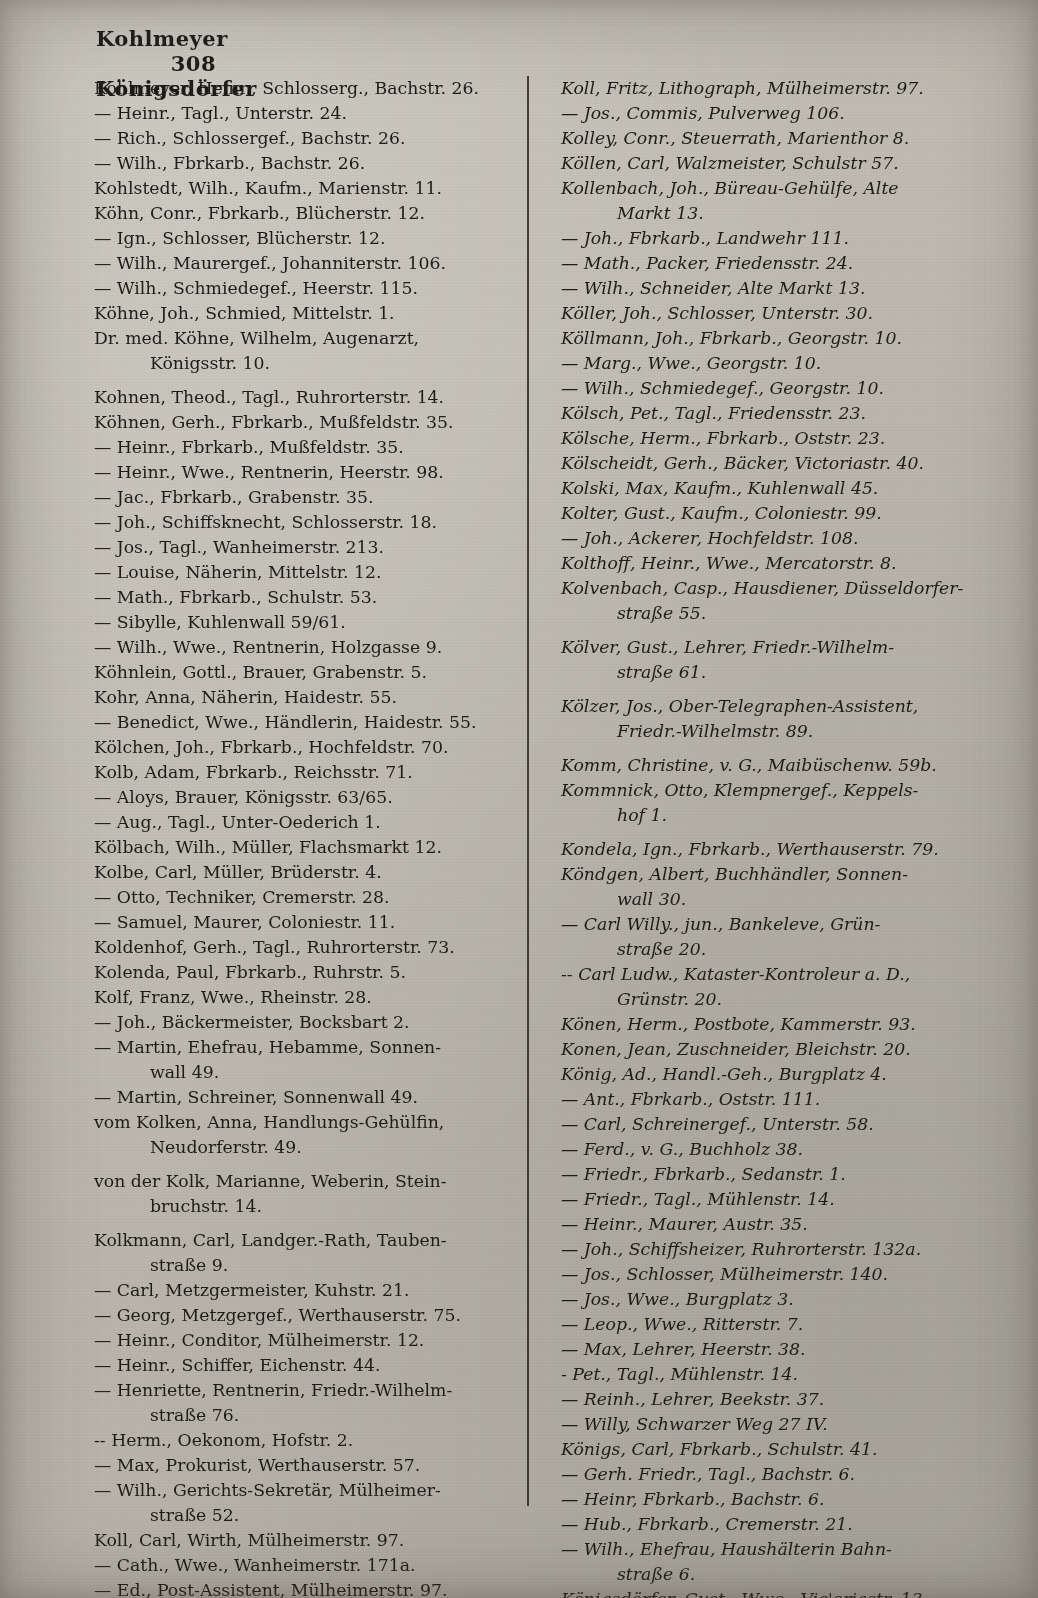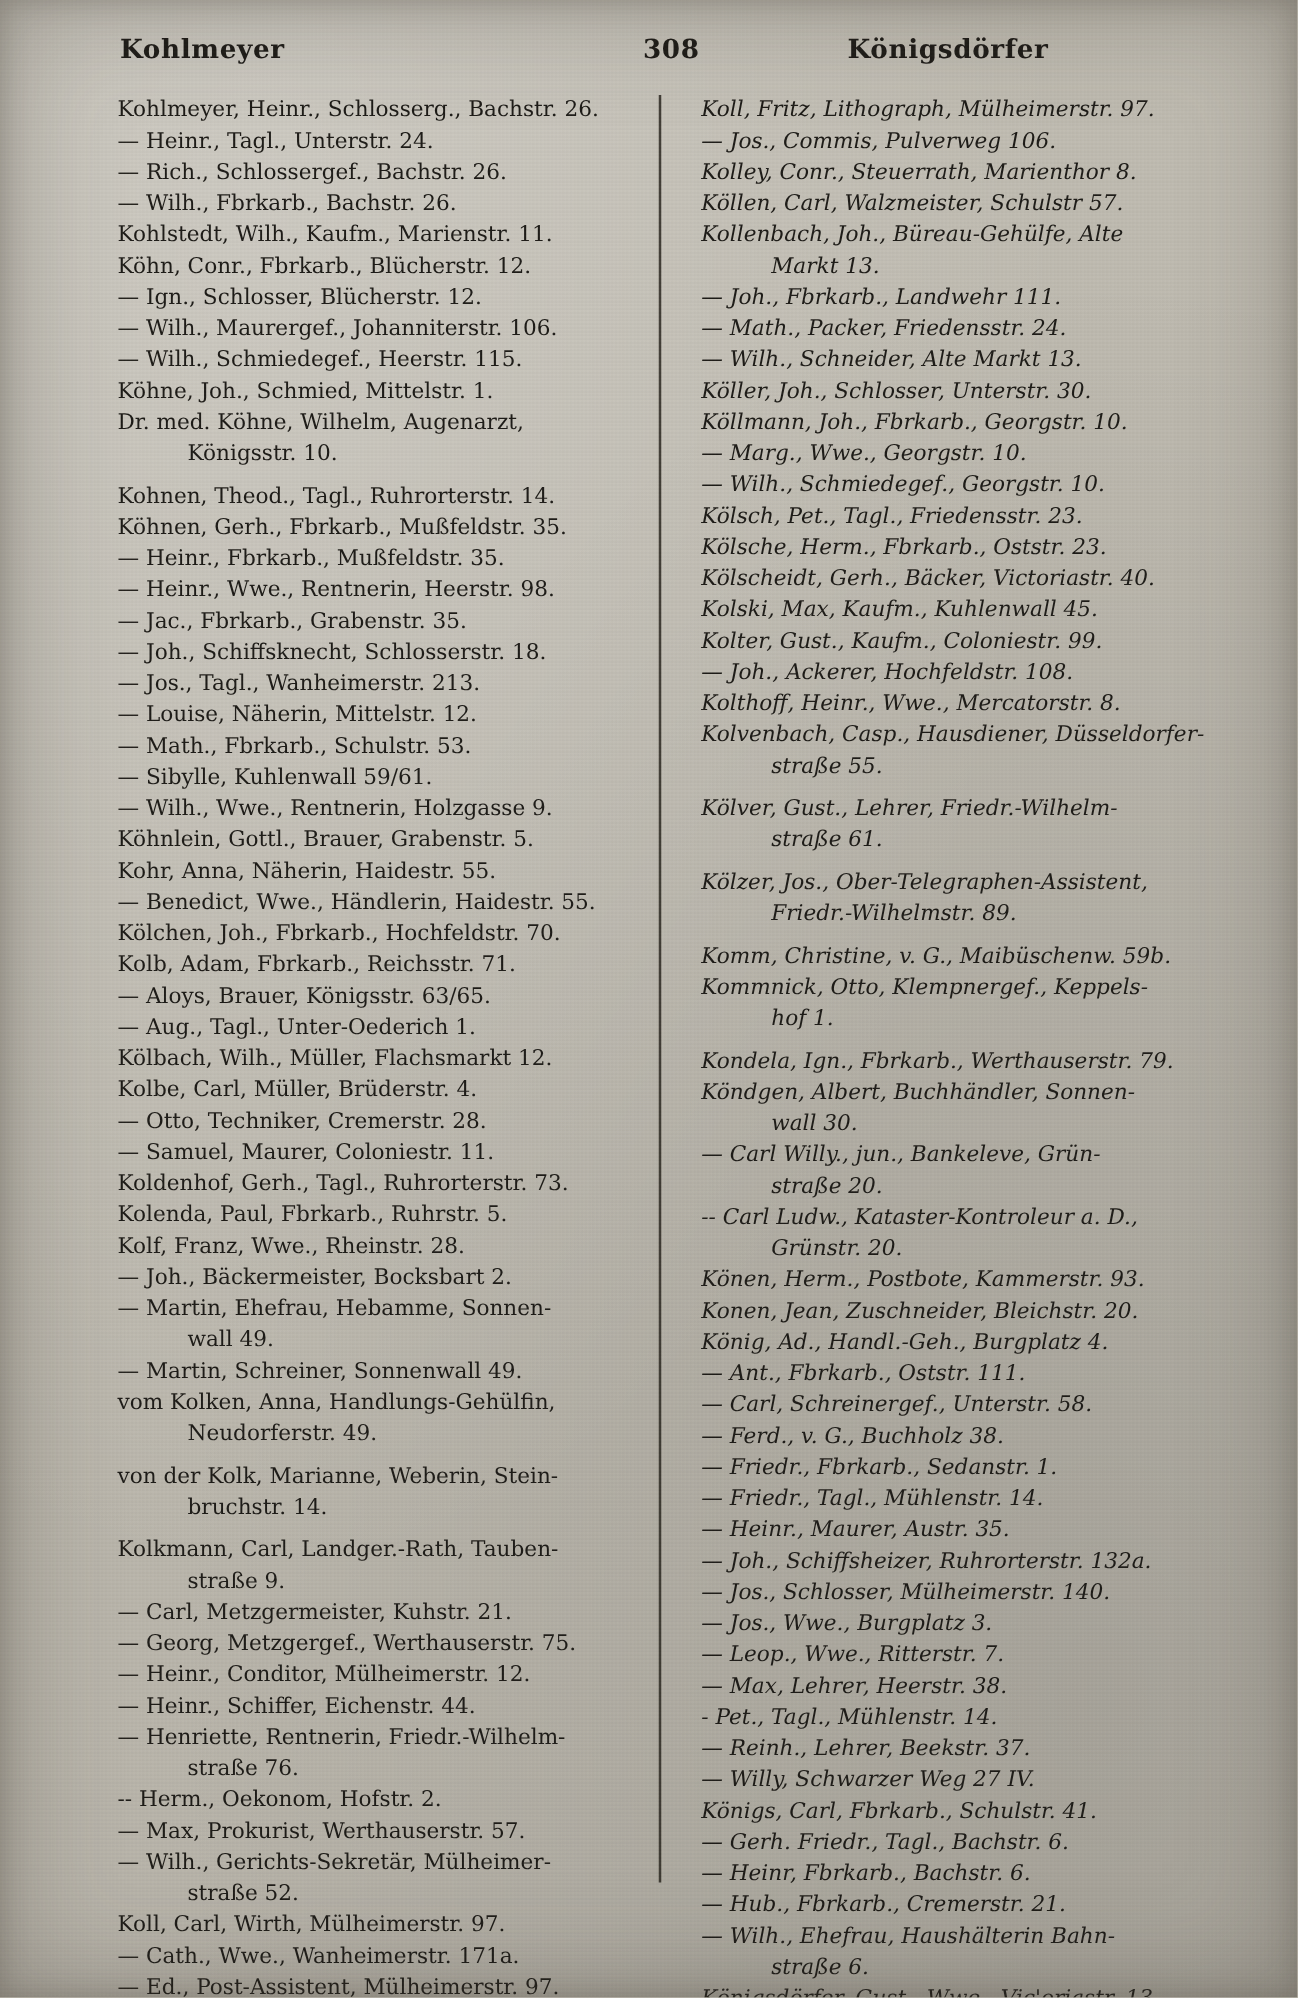--- a/index.html
+++ b/index.html
@@ -34,31 +34,32 @@
     inset: 0;
     pointer-events: none;
     box-shadow: inset 0 0 90px rgba(60,55,45,0.35), inset 0 0 22px rgba(80,74,62,0.30);
   }
 
   
   .header {
     position: absolute;
     top: 26px;
     left: 96px;
-    right: 60px;
+    right: 83px;
     height: 34px;
     display: flex;
     align-items: baseline;
     justify-content: space-between;
     font-weight: bold;
     font-size: 21px;
     letter-spacing: 0.5px;
+    flex-direction: column;
   }
   .header .hl { width: 300px; text-align: left; }
-  .header .hc { width: 120px; text-align: center; font-weight: bold; font-family: "DejaVu Serif", serif; }
+  .header .hc { width: 120px; text-align: right; font-weight: bold; font-family: "DejaVu Serif", serif; }
   .header .hr { width: 300px; text-align: left; }
 
   
   .columns {
     position: absolute;
     top: 76px;
     left: 94px;
     right: 64px;
     bottom: 52px;
     display: flex;

